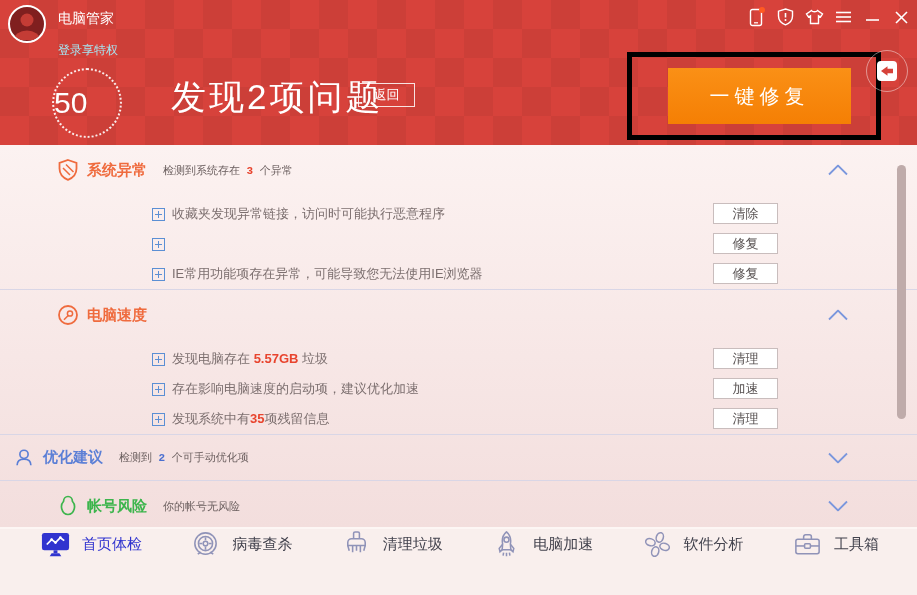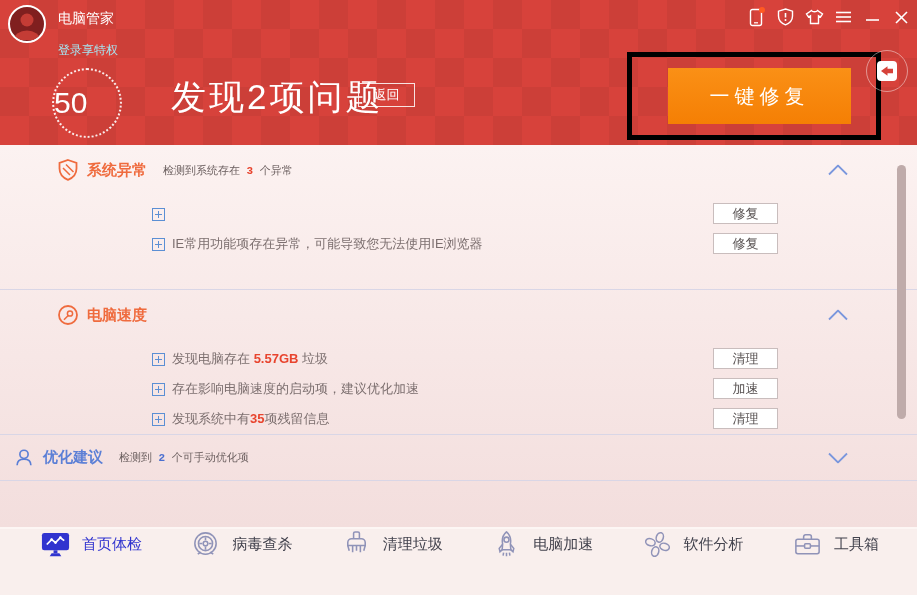--- a/index.html
+++ b/index.html
@@ -165,20 +165,31 @@
     </div>
     <div class="rows">
       <div class="row">
         <span class="expand-icon">
             <svg width="13" height="13" viewBox="0 0 13 13">
               <rect x="0.5" y="0.5" width="12" height="12" fill="none" stroke="#5b8fd4"></rect>
               <line x1="3" y1="6.5" x2="10" y2="6.5" stroke="#5b8fd4"></line>
               <line x1="6.5" y1="3" x2="6.5" y2="10" stroke="#5b8fd4"></line>
             </svg>
           </span>
+        <span class="row-text"><span>收藏夹发现异常链接，访问时可能执行恶意程序</span><span class="hl"></span><span></span></span>
+        <button class="row-btn">清除</button>
+      </div>
+      <div class="row">
+        <span class="expand-icon">
+            <svg width="13" height="13" viewBox="0 0 13 13">
+              <rect x="0.5" y="0.5" width="12" height="12" fill="none" stroke="#5b8fd4"></rect>
+              <line x1="3" y1="6.5" x2="10" y2="6.5" stroke="#5b8fd4"></line>
+              <line x1="6.5" y1="3" x2="6.5" y2="10" stroke="#5b8fd4"></line>
+            </svg>
+          </span>
         <button class="row-btn">修复</button>
       </div>
       <div class="row">
         <span class="expand-icon">
             <svg width="13" height="13" viewBox="0 0 13 13">
               <rect x="0.5" y="0.5" width="12" height="12" fill="none" stroke="#5b8fd4"></rect>
               <line x1="3" y1="6.5" x2="10" y2="6.5" stroke="#5b8fd4"></line>
               <line x1="6.5" y1="3" x2="6.5" y2="10" stroke="#5b8fd4"></line>
             </svg>
           </span>
@@ -250,20 +261,34 @@
       <span class="sec-title">优化建议</span>
       <span class="sec-sub"><span>检测到 </span><span class="sub-num">2</span><span> 个可手动优化项</span></span>
       <span class="chevron">
         <svg width="20" height="11" viewBox="0 0 20 11">
             <polyline points="1,1 10,10 19,1" fill="none" stroke="#7b97dd" stroke-width="1.8"></polyline>
           </svg>
       </span>
     </div>
     <div class="divider"></div>
 
+    <div class="sec-header sec4">
+      <span class="sec-icon">
+        <svg width="20" height="22" viewBox="0 0 20 22">
+            <path d="M10 1.5 C12.8 1.5 14.4 3.8 14.4 6.2 C16.2 8.2 17 11.2 16.2 14 C15.2 17.5 13 19.5 10 19.5 C7 19.5 4.8 17.5 3.8 14 C3 11.2 3.8 8.2 5.6 6.2 C5.6 3.8 7.2 1.5 10 1.5 Z" fill="none" stroke="#3db54d" stroke-width="1.7"></path>
+          </svg>
+      </span>
+      <span class="sec-title">帐号风险</span>
+      <span class="sec-sub"><span>你的帐号无风险</span><span class="sub-num"></span><span></span></span>
+      <span class="chevron">
+        <svg width="20" height="11" viewBox="0 0 20 11">
+            <polyline points="1,1 10,10 19,1" fill="none" stroke="#7b97dd" stroke-width="1.8"></polyline>
+          </svg>
+      </span>
+    </div>
   </div>
 
   <div class="scroll-thumb"></div>
 
   <div class="bottomnav">
     <div class="nav-item active">
       <span>
         <svg width="31" height="31" viewBox="0 0 32 32">
           <rect x="2" y="4" width="28" height="18" rx="2.5" fill="#3134cf"></rect>
           <polyline points="7,16 12,11 16,14 21,9 25,12" fill="none" stroke="#fff" stroke-width="1.8"></polyline>

